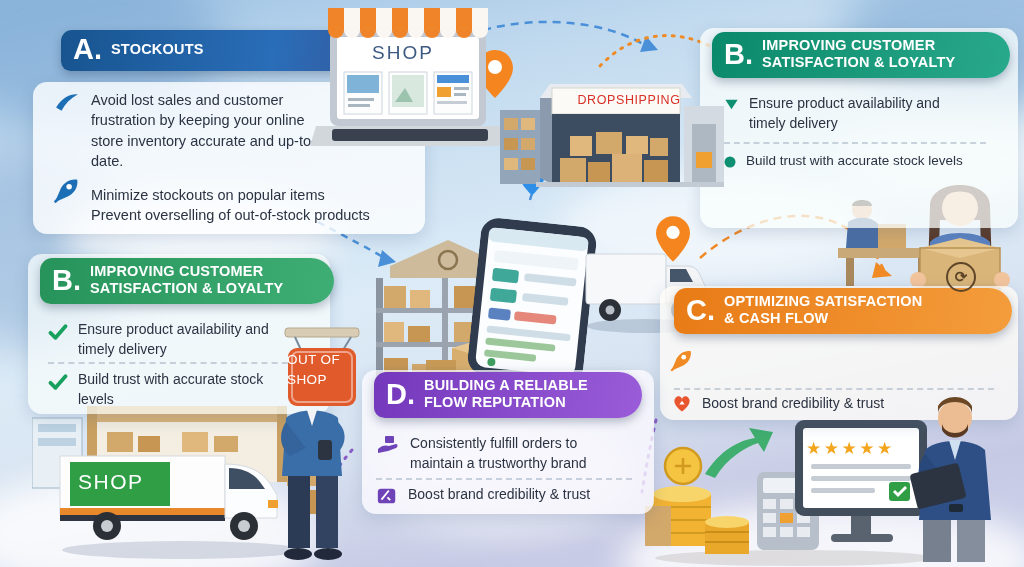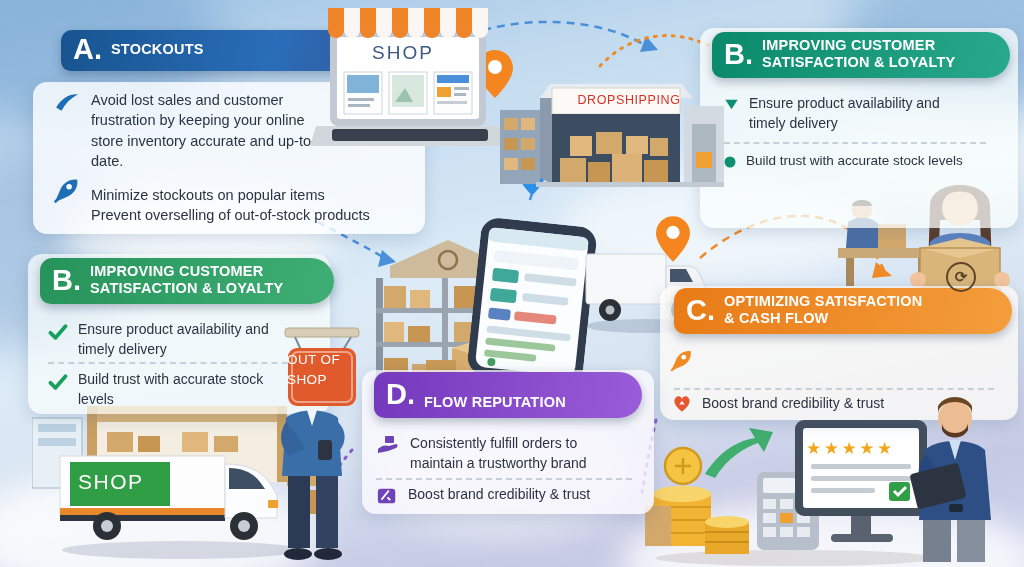--- a/index.html
+++ b/index.html
@@ -457,21 +457,21 @@
         </svg>
       <span class="btxt" style="white-space:nowrap;">Boost brand credibility &amp; trust</span>
     </div>
   </div>
 
   <div class="card" style="left:362px;top:366px;width:292px;height:148px;">
     <div class="panel" style="left:0;top:4px;width:292px;height:144px;background:rgba(252,250,255,.78);"></div>
     <div class="hdr hdr-d" style="left:12px;top:6px;width:242px;">
       <span class="letter">D.</span>
       <span class="ttl">
-        <br><span>FLOW REPUTATION</span>
+        <span>BUILDING A RELIABLE</span><br><span>FLOW REPUTATION</span>
       </span>
     </div>
     <div class="bullet" style="left:14px;top:68px;width:260px;">
       <svg class="bicon" width="24" height="24" viewBox="0 0 24 24">
           <g fill="#6f43b8">
             <rect x="9" y="2" width="9" height="7" rx="1"></rect>
             <path d="M2 15 C6 11 10 11 13 12 L20 10 C22 10 22 13 20 14 L12 17 L2 19 Z"></path>
           </g>
         </svg>
       <span class="btxt" style="width:210px;">Consistently fulfill orders to maintain a trustworthy brand</span>

